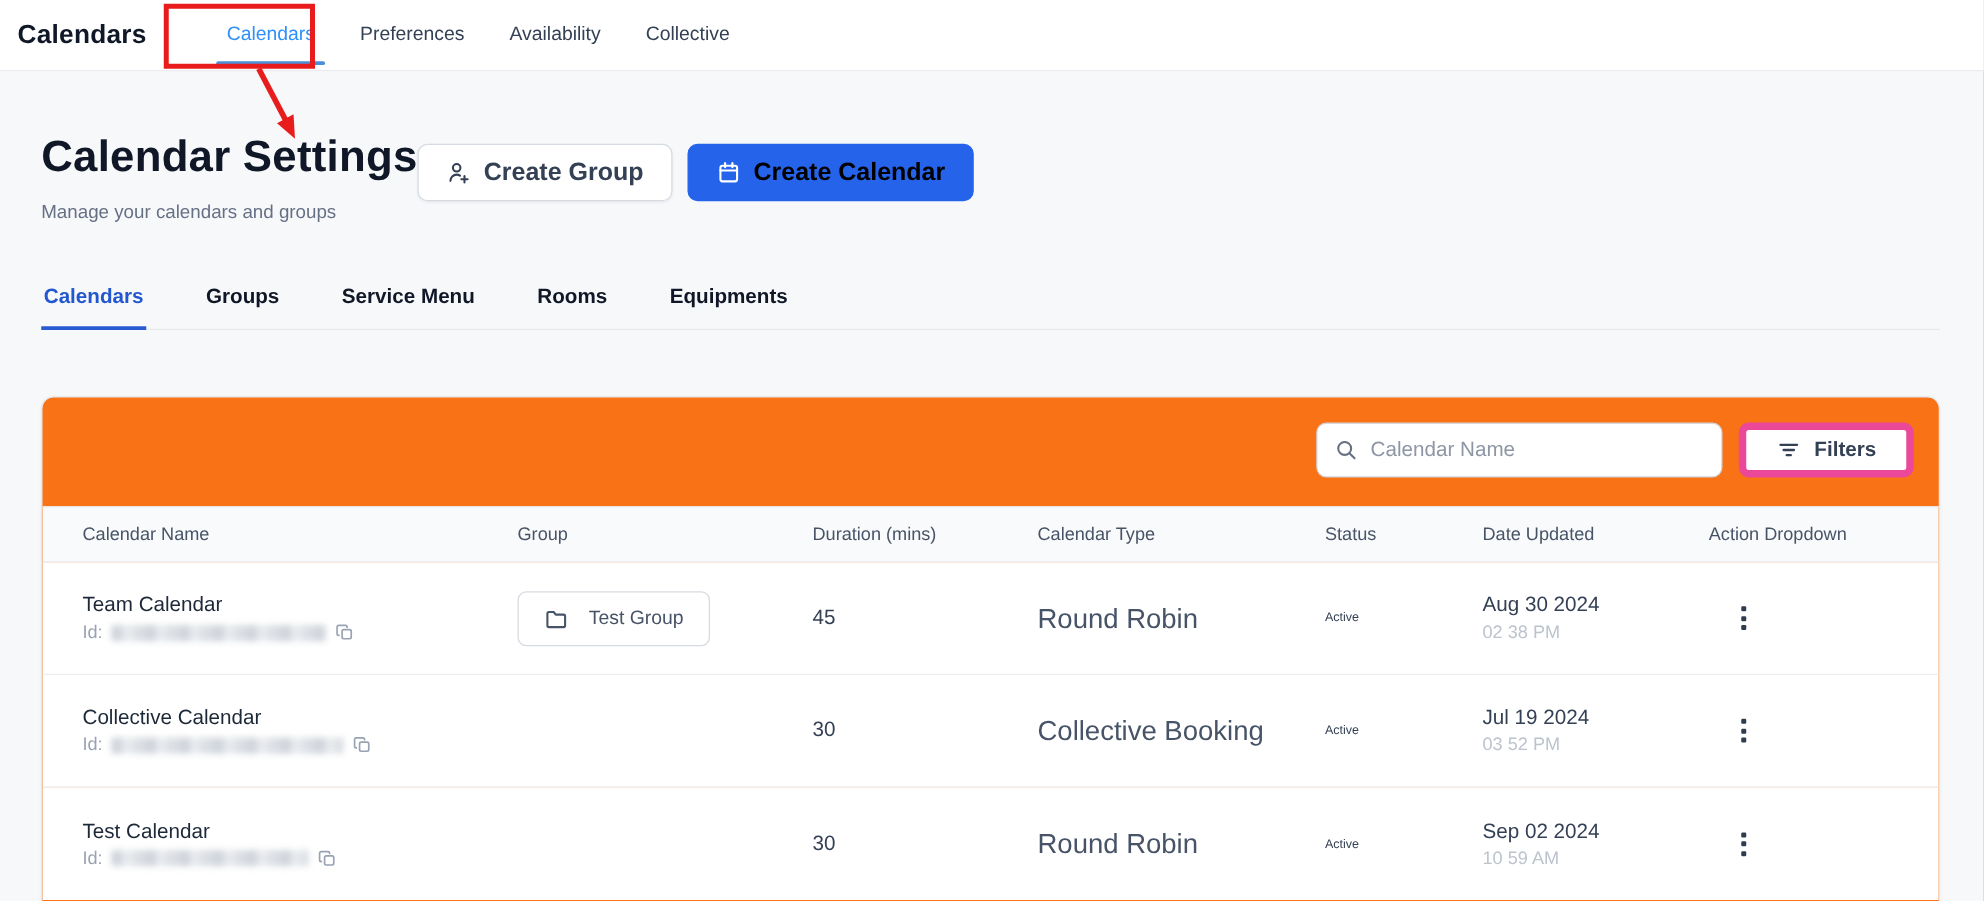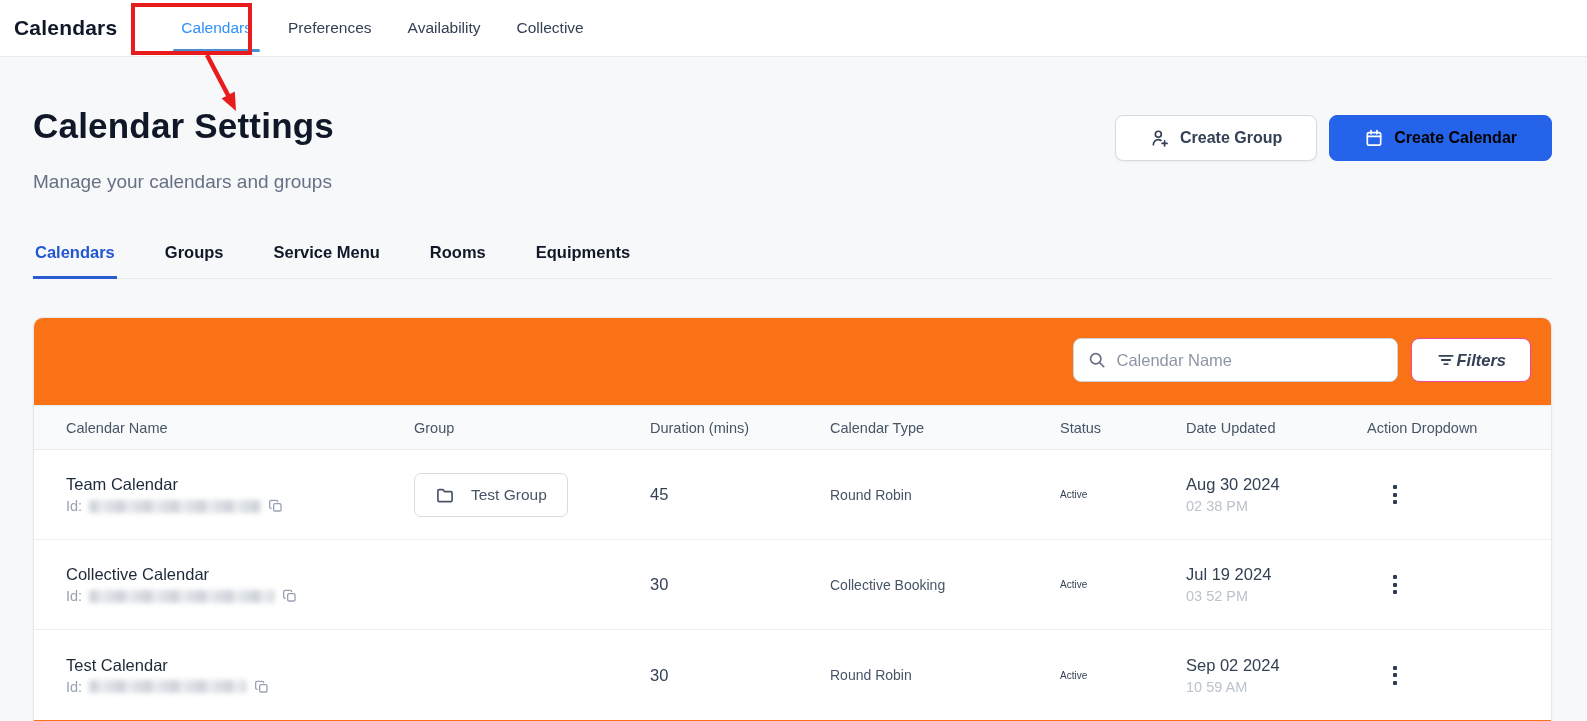--- a/index.html
+++ b/index.html
@@ -26,27 +26,27 @@
     content:""; position:absolute; left:10px; right:10px; bottom:4px; height:3px;
     background:#4a90d9; border-radius:2px;
   }
   
   .anno-box {
     position:absolute; left:131px; top:3px; width:121px; height:52px;
     border:4px solid #e81c1c; z-index:40; pointer-events:none;
   }
   .anno-arrow { position:absolute; left:196px; top:53px; z-index:40; pointer-events:none; }
   
-  .page-head { display:flex; justify-content:space-between; align-items:flex-start; padding:48px 35px 0 33px; }
+  .page-head { display:flex; justify-content:flex-start; align-items:flex-start; padding:48px 35px 0 33px; }
   .page-title { font-size:35px; font-weight:600; color:#101828; letter-spacing:.2px; line-height:1.2; }
-  .page-subtitle { font-size:19px; color:#667085; margin-top:24px; }
+  .page-subtitle { font-size:15px; color:#667085; margin-top:14px; }
   .head-actions { display:flex; gap:12px; margin-top:10px; }
   .btn {
-    display:inline-flex; align-items:center; gap:10px; height:46px; padding:0 34px;
-    border-radius:8px; font-size:16px; font-weight:600; cursor:pointer; border:1px solid transparent;
+    display:inline-flex; align-items:center; gap:10px; height:46px; padding:0 22px;
+    border-radius:8px; font-size:20px; font-weight:600; cursor:pointer; border:1px solid transparent;
   }
   .btn-secondary { background:#ffffff; border-color:#d6dae1; color:#344054; box-shadow:0 1px 2px rgba(16,24,40,.05); }
   .btn-primary { background:#2563eb; color:#000000; border-color:#2563eb; }
   .btn svg { flex:0 0 auto; }
   
   .tabs { display:flex; gap:46px; margin:42px 35px 0 33px; border-bottom:1px solid #e6e8ec; }
   .tab {
     padding:8px 2px 16px 2px; font-size:16.5px; font-weight:600; color:#101828;
     cursor:pointer; position:relative; white-space:nowrap;
   }
@@ -63,23 +63,23 @@
     position:relative; width:325px; height:44px;
   }
   .search-box input {
     width:100%; height:100%; border:1px solid #d0d5dd; border-radius:8px;
     padding:0 14px 0 42px; font-size:16.5px; color:#344054; outline:none;
     font-family:"Liberation Sans", sans-serif; background:#fff;
   }
   .search-box input::placeholder { color:#8d96a5; }
   .search-icon { position:absolute; left:14px; top:12px; color:#667085; }
   .btn-filters {
-    display:inline-flex; align-items:center; height:44px; padding:0 24px;
-    background:#fff; border:1px solid #ec4899; border-radius:8px;
-    font-size:16.5px; font-weight:600; color:#344054; cursor:pointer;font-style:italic;
+    display:inline-flex; align-items:center; gap:10px; height:44px; padding:0 24px;
+    background:#fff; border:6px solid #ec4899; border-radius:8px;
+    font-size:16.5px; font-weight:600; color:#344054; cursor:pointer;
   }
   
   .tgrid { display:grid; grid-template-columns:348px 236px 180px 230px 126px 181px 1fr; align-items:center; padding-left:32px; }
   .thead {
     height:45px; background:#f9fafb; border-top:1px solid #e9ebef; border-bottom:1px solid e9ebef;
     border-bottom:1px solid #e9ebef;
   }
   .th { font-size:14.5px; color:#475467; font-weight:400; }
   .trow { height:90px; border-bottom:1px solid #eceef1; background:#fff; }
   .cell-name .cal-name { font-size:16.5px; font-weight:500; color:#1d2939; }
@@ -91,21 +91,21 @@
     filter:blur(2.5px); opacity:.85;
   }
   .id-w1 { width:172px; } .id-w2 { width:186px; } .id-w3 { width:158px; }
   .copy-icon { color:#98a2b3; display:inline-flex; cursor:pointer; }
   .group-chip {
     display:inline-flex; align-items:center; gap:16px; height:44px; padding:0 20px;
     border:1px solid #d6dae1; border-radius:7px; background:#fff;
     font-size:15.5px; color:#475467; cursor:pointer;
   }
   .cell-duration { font-size:16.5px; color:#344054; }
-  .cell-type { font-size:14px; color:#475467; }
+  .cell-type { font-size:22px; color:#475467; }
   .cell-status { font-size:10px; color:#344054; }
   .date-main { font-size:16.5px; color:#344054; font-weight:500; }
   .date-time { font-size:14.5px; color:#bcc3cd; margin-top:4px; }
   .kebab {
     width:28px; height:34px; margin-left:14px; display:flex; flex-direction:column;
     align-items:center; justify-content:center; gap:3.5px; cursor:pointer; border-radius:6px;
   }
   .kebab i { width:4px; height:4px; background:#2f3b4e; border-radius:1px; display:block; }
 </style>
 </head>

